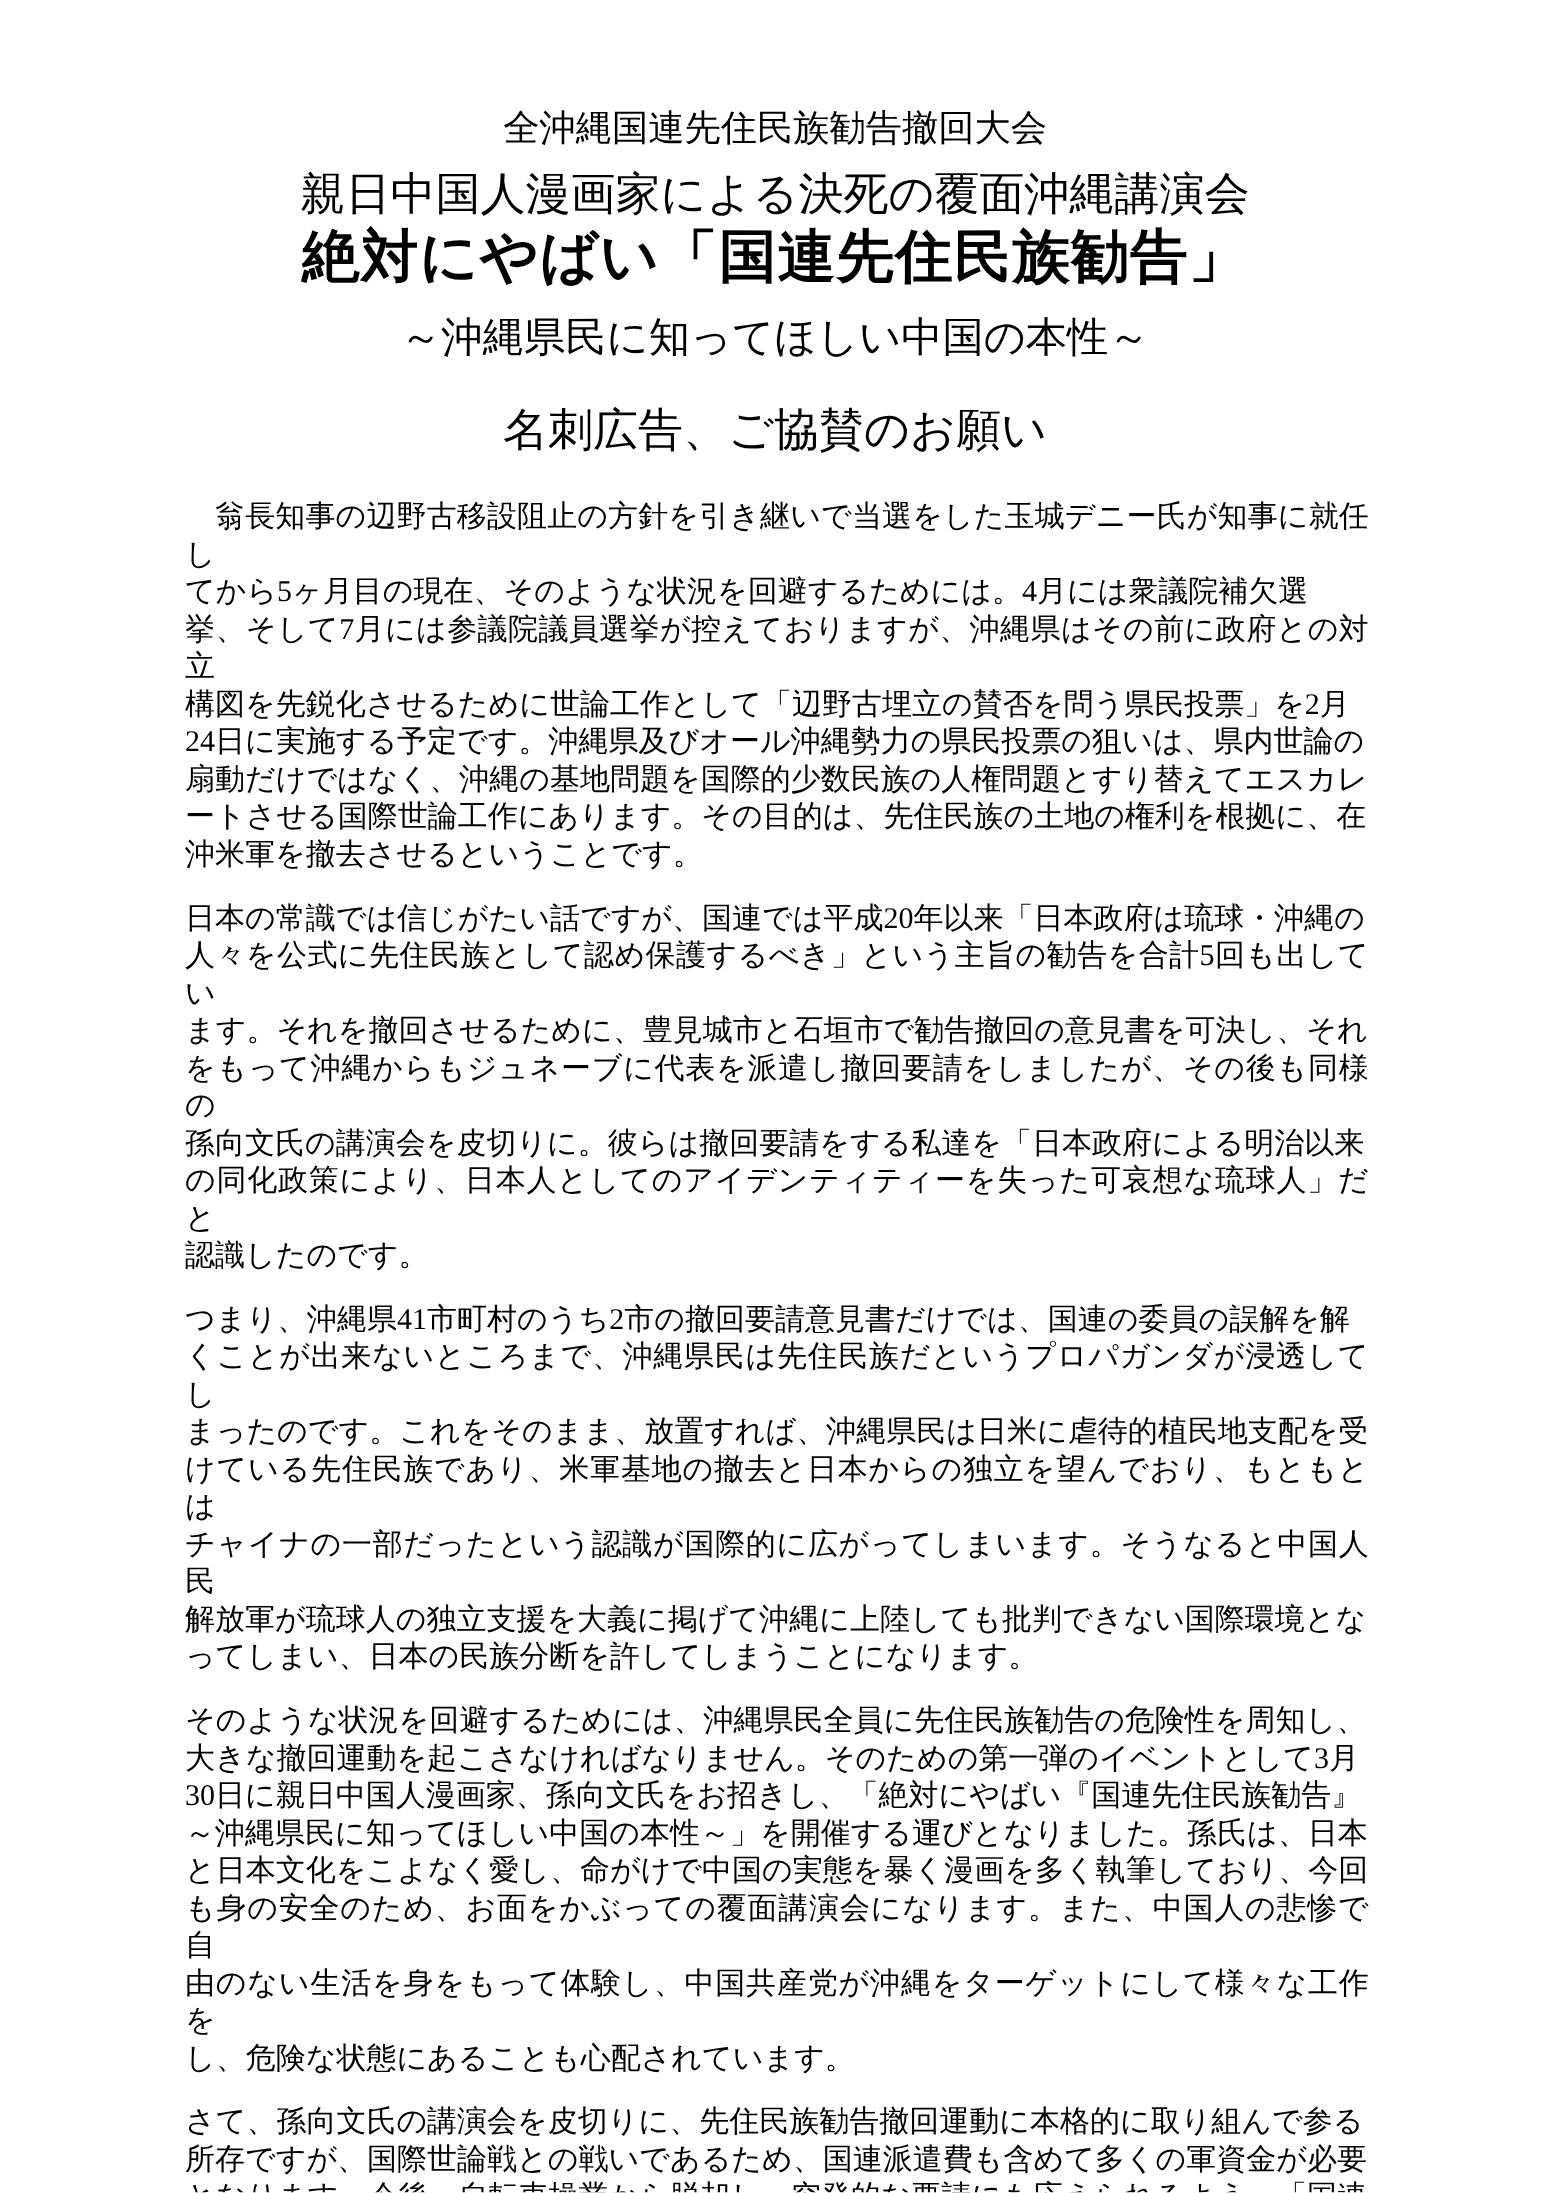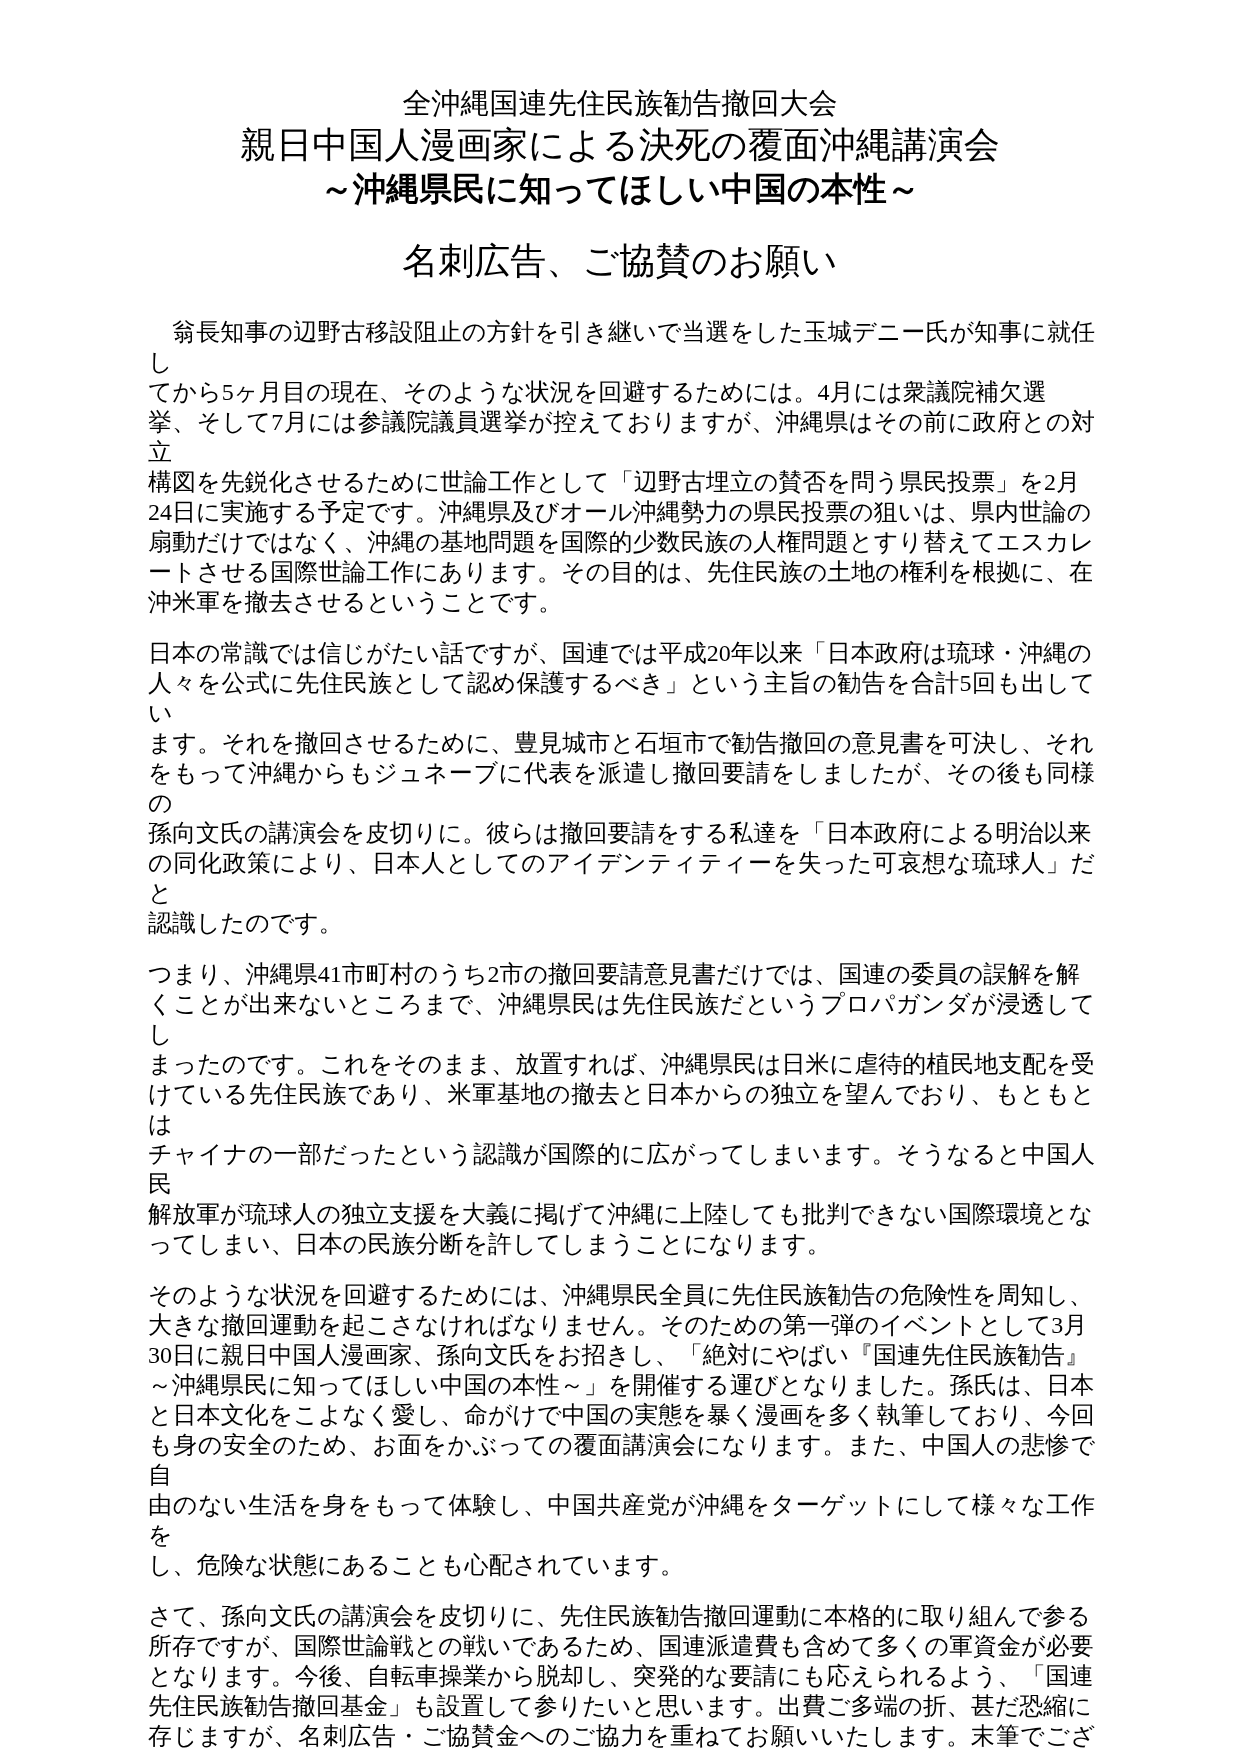--- a/index.html
+++ b/index.html
@@ -11,43 +11,44 @@
     color: #000000;
     font-family: "Liberation Serif", "DejaVu Serif", serif;
     box-sizing: border-box;
     overflow: hidden;
   }
   .header {
     padding-top: 85px;
     text-align: center;
   }
   .header-line-1 { font-size: 29px; line-height: 1.28; font-weight: 500; }
-  .header-line-2 { font-size: 36px; line-height: 1.28; font-weight: 500; }
+  .header-line-2 { font-size: 36px; line-height: 1.28; font-weight: 500; margin-top: 10px; }
   .header-line-3 { font-size: 46px; line-height: 1.22; font-weight: 700; letter-spacing: 1px; }
-  .header-line-4 { font-size: 33px; line-height: 1.28; font-weight: 700; }
+  .header-line-4 { font-size: 33px; line-height: 1.28; font-weight: 400; margin-top: 16px; }
   .header-line-5 { font-size: 36px; line-height: 1.28; font-weight: 500; margin-top: 28px; }
   .body-text {
     margin: 32px 145px 0 148px;
     font-size: 24px;
     line-height: 30px;
     text-align: justify;
   }
   .body-text p {
     white-space: pre-line;
     margin: 0 0 21px 0;
   }
 </style>
 </head>
 <body>
 
 <div class="page">
 
   <div class="header">
     <div class="header-line-1">全沖縄国連先住民族勧告撤回大会</div>
     <div class="header-line-2">親日中国人漫画家による決死の覆面沖縄講演会</div>
+    <div class="header-line-3">絶対にやばい「国連先住民族勧告」</div>
     <div class="header-line-4">～沖縄県民に知ってほしい中国の本性～</div>
     <div class="header-line-5">名刺広告、ご協賛のお願い</div>
   </div>
 
   <div class="body-text">
     <p>　翁長知事の辺野古移設阻止の方針を引き継いで当選をした玉城デニー氏が知事に就任し
 てから5ヶ月目の現在、そのような状況を回避するためには。4月には衆議院補欠選
 挙、そして7月には参議院議員選挙が控えておりますが、沖縄県はその前に政府との対立
 構図を先鋭化させるために世論工作として「辺野古埋立の賛否を問う県民投票」を2月
 24日に実施する予定です。沖縄県及びオール沖縄勢力の県民投票の狙いは、県内世論の

